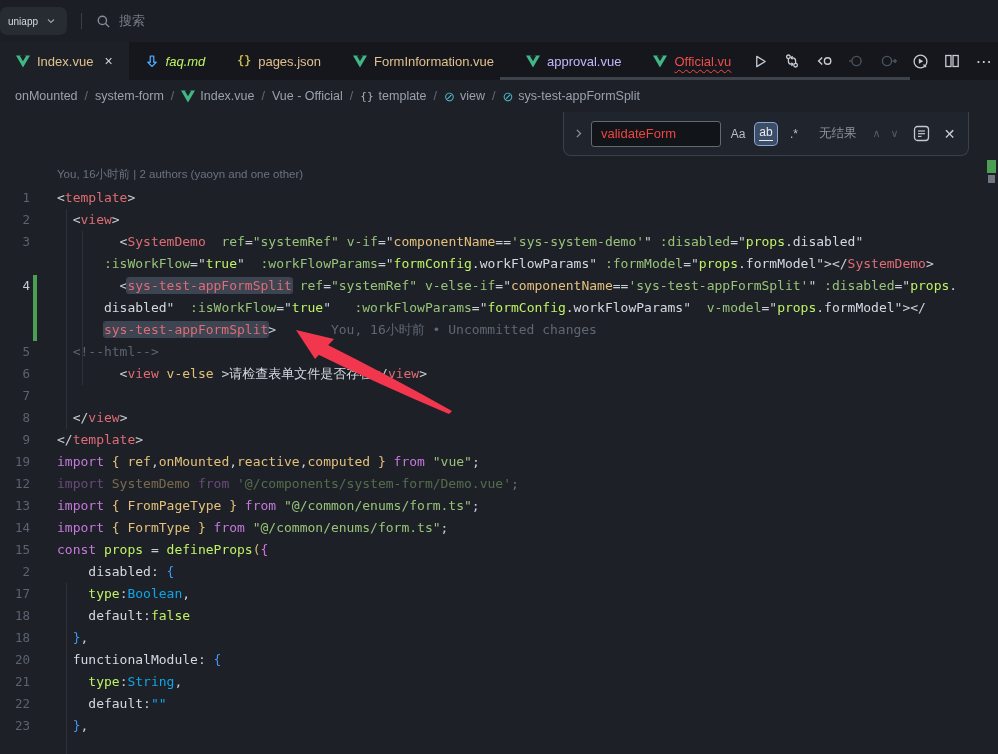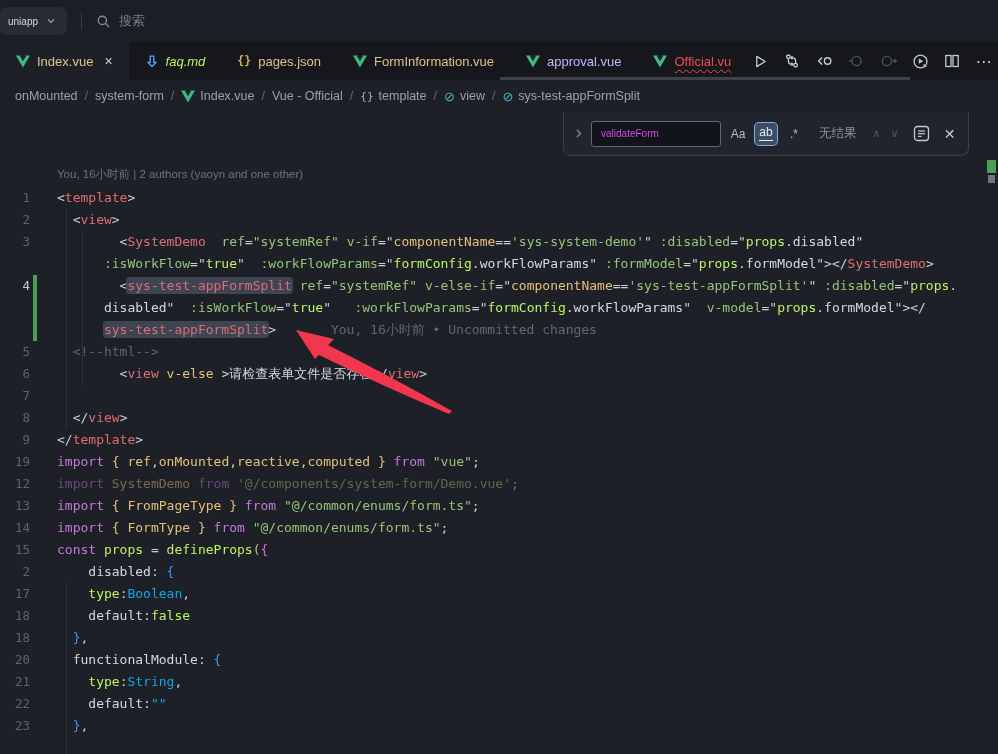--- a/index.html
+++ b/index.html
@@ -46,21 +46,21 @@
   .bc-sep { color:#646b75; margin:0 7px; }
   .bc-sym { color:#4db8c8; font-size:13px; }
   .bc-braces { color:#a9b0ba; font-family:"DejaVu Sans Mono", monospace; font-size:11px; }
 
   
   .findw { position:absolute; left:563px; top:112px; width:406px; height:44px;
     background:#20242c; border:1px solid #3a404a; border-top:none;
     border-radius:0 0 8px 8px; display:flex; align-items:center; padding:0 10px 0 8px; gap:6px; z-index:30; }
   .findw .expand { color:#8b919b; display:flex; }
   .find-input { width:130px; height:26px; background:#111418; border:1px solid #636973;
-    border-radius:3px; color:#d946ef; font-size:10px; padding:0 9px;
+    border-radius:3px; color:#ef4444; font-size:13px; padding:0 9px;
     font-family:"Liberation Sans", sans-serif; outline:none; }
   .opt { width:22px; height:22px; display:flex; align-items:center; justify-content:center;
     border-radius:4px; color:#b9bfc9; font-size:12px; cursor:pointer; }
   .opt.on { background:#3c4d68; box-shadow:0 0 0 1px #8fa5d4; color:#e6eaf0; }
   .opt .ww { border-bottom:1px solid currentColor; line-height:1.1; }
   .find-res { color:#8d939c; font-size:12.5px; margin-left:8px; white-space:nowrap; }
   .nav-chevs { display:flex; gap:10px; margin-left:10px; color:#565d67; font-size:11px; }
   .selicon { margin-left:8px; display:flex; cursor:pointer; }
   .find-close { color:#c9ced6; font-size:14px; margin-left:8px; cursor:pointer; }
 

